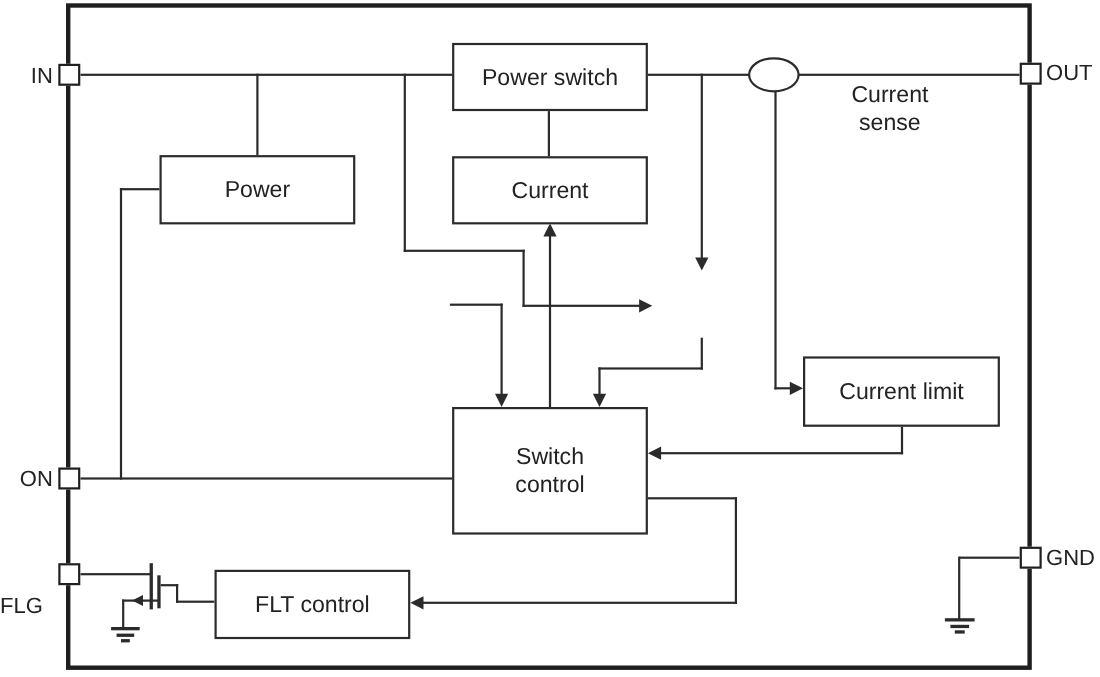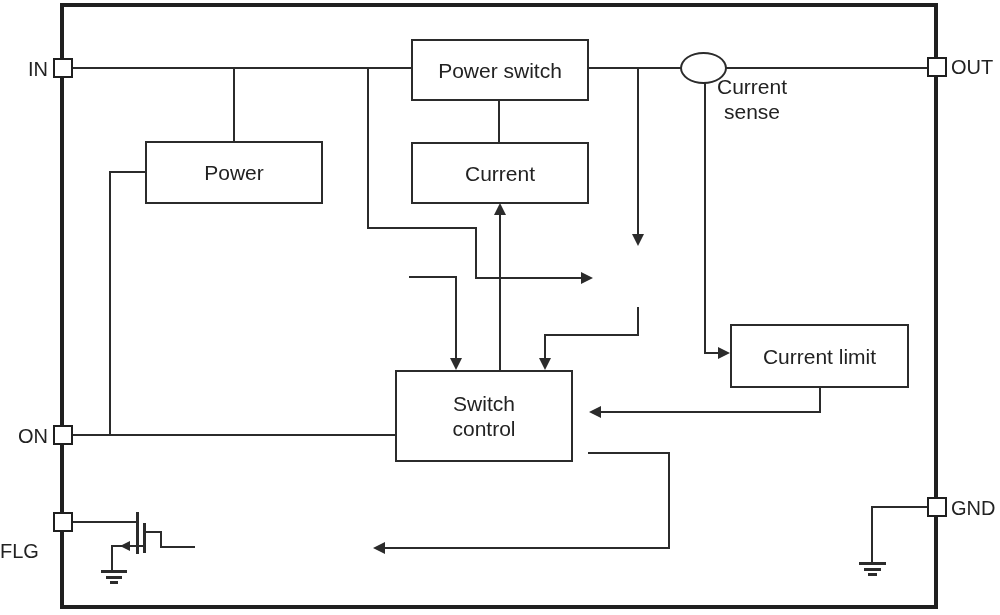--- a/index.html
+++ b/index.html
@@ -113,26 +113,29 @@
   </div>
   <div class="box" style="left:145px;top:141px;width:178px;height:63px">
     <span>Power</span>
   </div>
   <div class="box" style="left:411px;top:142px;width:178px;height:62px">
     <span>Current</span>
   </div>
   <div class="box" style="left:730px;top:324px;width:179px;height:64px">
     <span>Current limit</span>
   </div>
-  <div class="box" style="left:395px;top:370px;width:178px;height:92px">
+  <div class="box" style="left:411px;top:370px;width:178px;height:116px">
     <span style="display:inline-block;max-width:95px">Switch control</span>
+  </div>
+  <div class="box" style="left:195px;top:518px;width:178px;height:63px">
+    <span>FLT control</span>
   </div>
 
   <div class="ellipse"></div>
-  <div class="annot" style="left:697px;top:74px;width:110px">Current sense</div>
+  <div class="annot" style="left:754px;top:74px;width:110px">Current sense</div>
 
   <div class="pin" style="left:53px;top:58px"></div>
   <div class="pin" style="left:927px;top:57px"></div>
   <div class="pin" style="left:53px;top:425px"></div>
   <div class="pin" style="left:53px;top:512px"></div>
   <div class="pin" style="left:927px;top:497px"></div>
 
   <div class="pinlabel" style="left:8px;top:58px;width:40px;text-align:right">IN</div>
   <div class="pinlabel" style="left:951px;top:56px">OUT</div>
   <div class="pinlabel" style="left:8px;top:425px;width:40px;text-align:right">ON</div>

